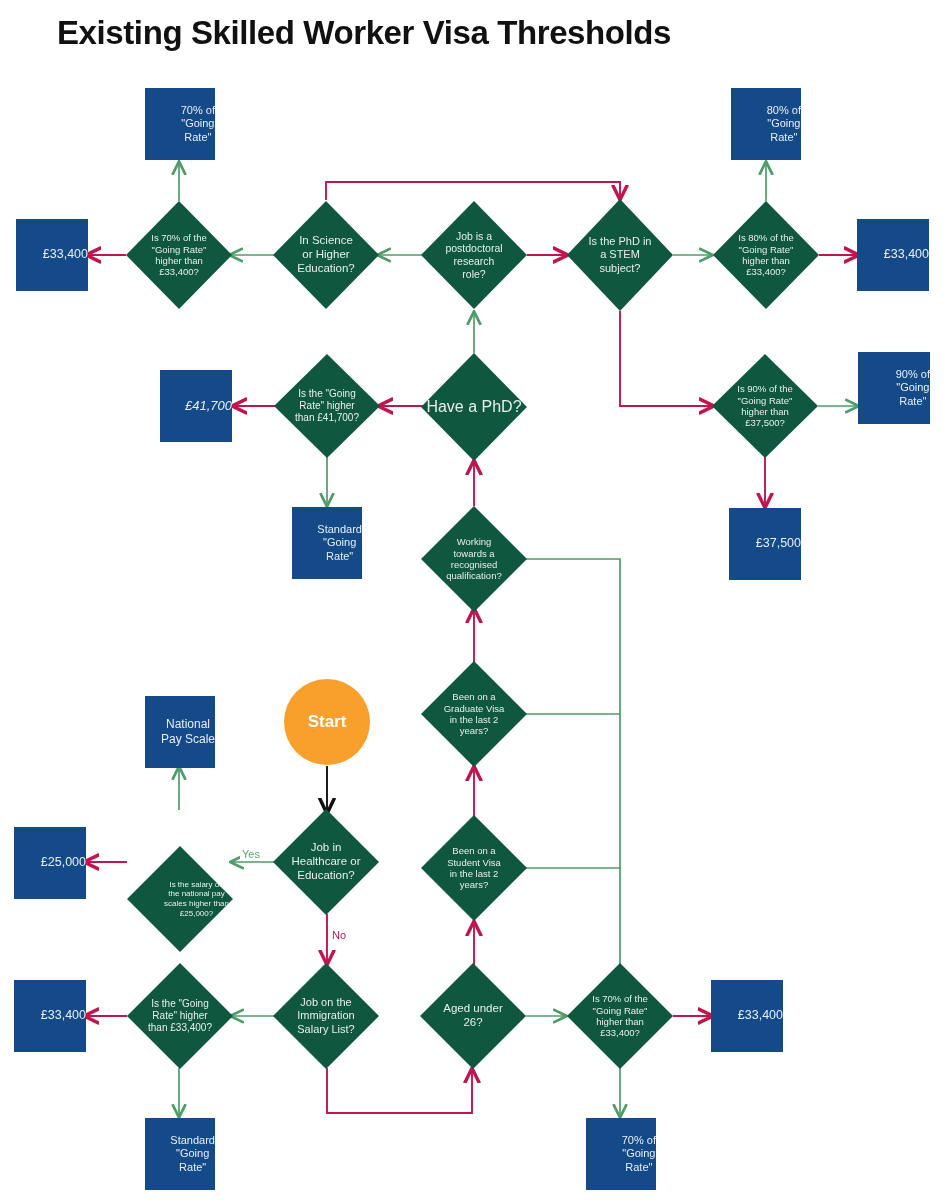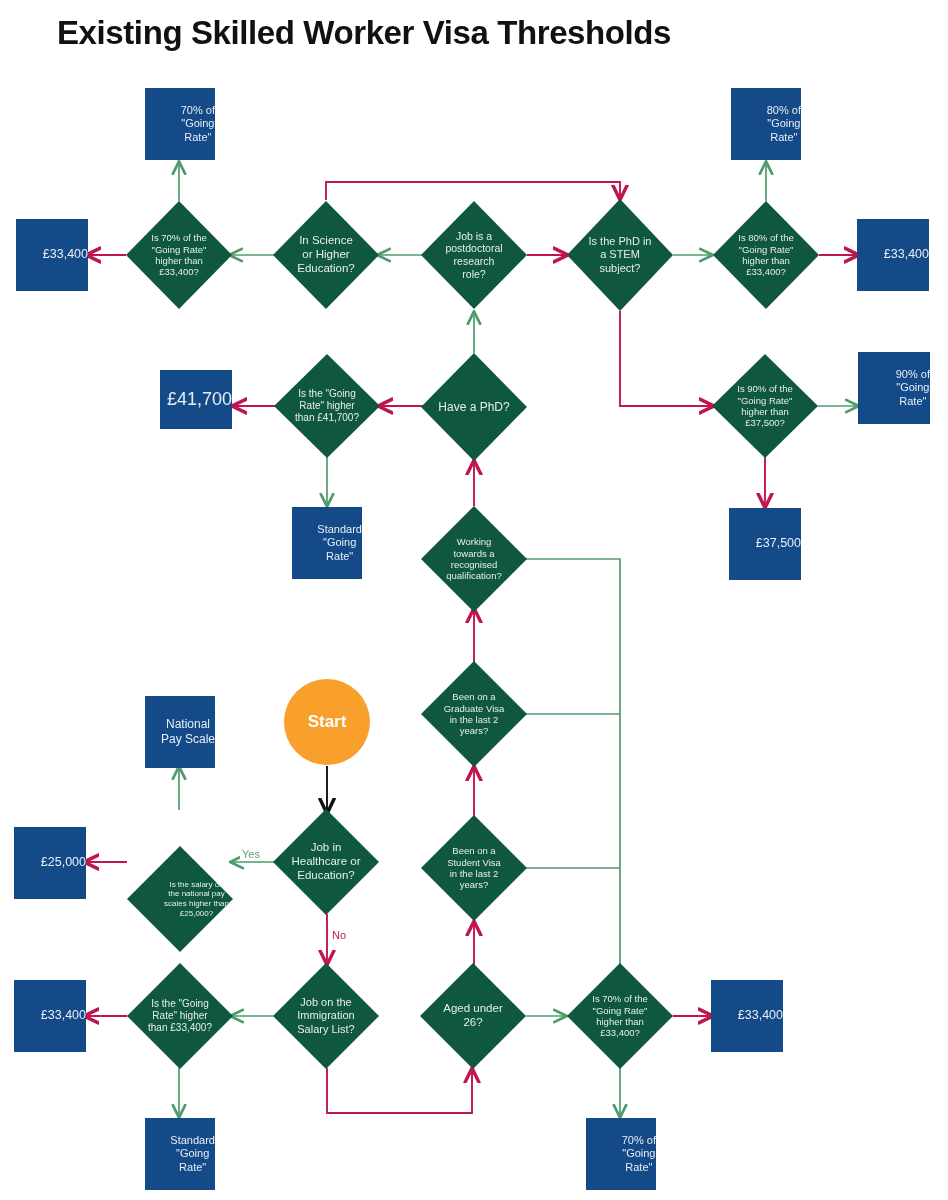--- a/index.html
+++ b/index.html
@@ -153,21 +153,21 @@
     </div>
 
   <div class="node box" style="left:16px;top:219px;width:72px;height:72px;font-size:12.5px;">
     <span class="lbl">£33,400</span>
     </div>
 
   <div class="node box" style="left:857px;top:219px;width:72px;height:72px;font-size:12.5px;">
     <span class="lbl">£33,400</span>
     </div>
 
-  <div class="node box" style="left:160px;top:370px;width:72px;height:59px;font-size:18px;">
+  <div class="node box" style="left:160px;top:370px;width:72px;height:72px;font-size:13px;font-style:italic;">
     <span class="lbl">£41,700</span>
     </div>
 
   <div class="node box" style="left:858px;top:352px;width:72px;height:72px;font-size:11px;">
     <span class="lbl">90% of
 "Going
 Rate"</span>
     </div>
 
   <div class="node box" style="left:292px;top:507px;width:70px;height:72px;font-size:11px;">
@@ -263,21 +263,21 @@
 
   <div class="node diamond" style="left:274px;top:354px;width:106px;height:104px;font-size:10px;">
     <svg class="shape" viewBox="0 0 100 100" preserveAspectRatio="none">
       <polygon points="50,0 100,50 50,100 0,50" fill="#10573f"></polygon>
       </svg>
     <span class="lbl">Is the "Going
 Rate" higher
 than £41,700?</span>
     </div>
 
-  <div class="node diamond" style="left:421px;top:353px;width:106px;height:108px;font-size:12px;">
+  <div class="node diamond" style="left:421px;top:353px;width:106px;height:108px;font-size:16px;">
     <svg class="shape" viewBox="0 0 100 100" preserveAspectRatio="none">
       <polygon points="50,0 100,50 50,100 0,50" fill="#10573f"></polygon>
       </svg>
     <span class="lbl">Have a PhD?</span>
     </div>
 
   <div class="node diamond" style="left:712px;top:354px;width:106px;height:104px;font-size:9.5px;">
     <svg class="shape" viewBox="0 0 100 100" preserveAspectRatio="none">
       <polygon points="50,0 100,50 50,100 0,50" fill="#10573f"></polygon>
       </svg>

